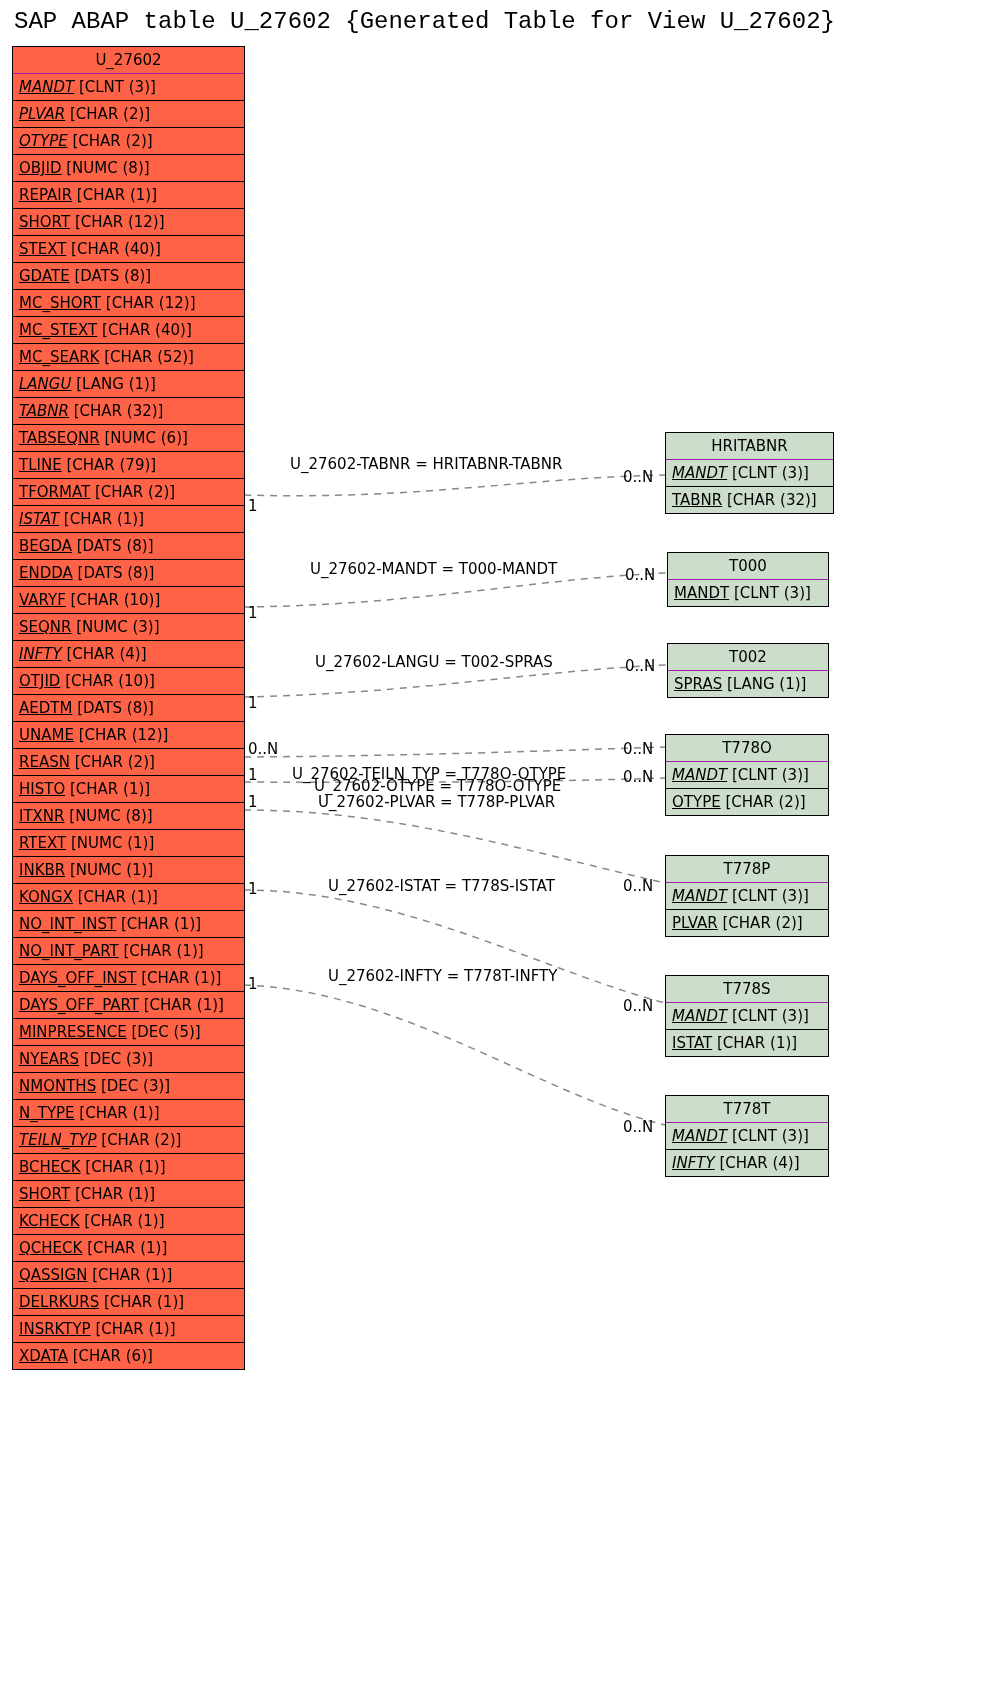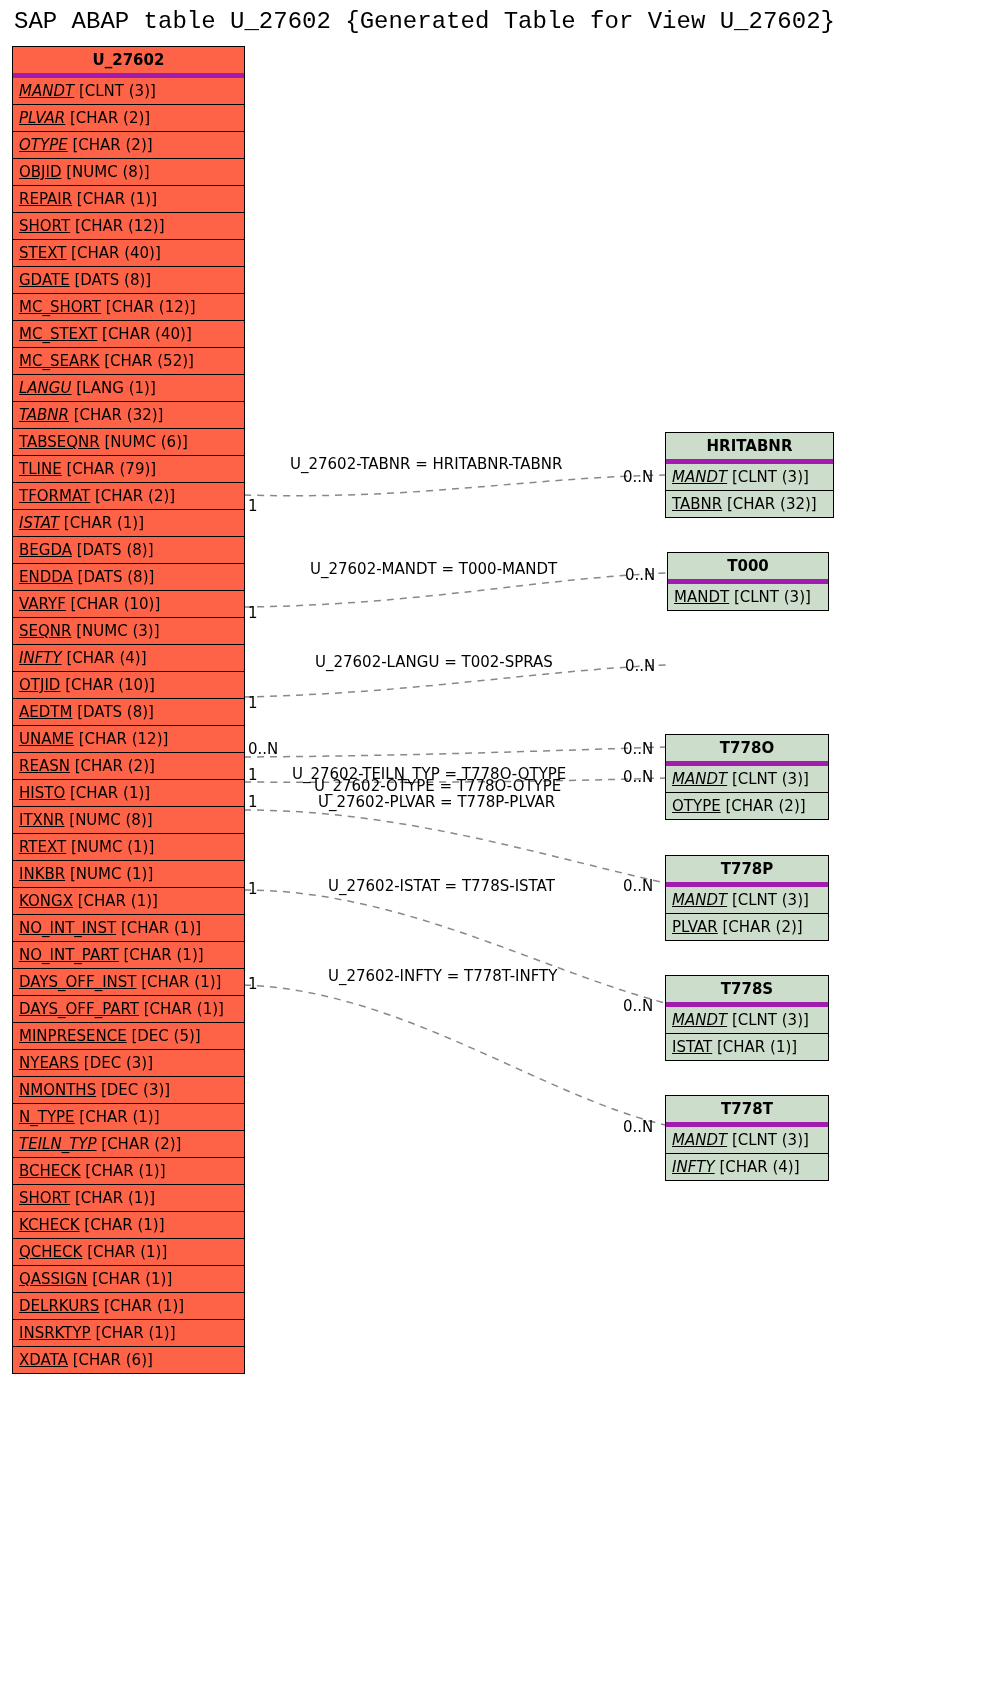--- a/index.html
+++ b/index.html
@@ -26,23 +26,23 @@
   .entity {
     position: absolute;
     border: 1px solid #000;
     background: #ff6347; 
   }
   .entity.green {
     background: #cdddcb;
   }
   .entity .hdr {
     text-align: center;
-    font-weight: bold;
+    font-weight: normal;
     padding: 4px 6px;
-    border-bottom: 5px solid #a21caf;
+    border-bottom: 1px solid #a21caf;
     white-space: nowrap;
   }
   .entity .row {
     padding: 4px 6px;
     border-bottom: 1px solid #000;
     white-space: nowrap;
   }
   .entity .row:last-child {
     border-bottom: none;
   }
@@ -162,20 +162,24 @@
 
   <div id="ent-0" class="entity green" style="left:665px; top:432px; width:167px;">
     <div class="hdr">HRITABNR</div>
   <div class="row"><span class="fname italic">MANDT</span><span class="ftype"> [CLNT (3)]</span></div>
       <div class="row"><span class="fname">TABNR</span><span class="ftype"> [CHAR (32)]</span></div>
     </div>
   <div id="ent-1" class="entity green" style="left:667px; top:552px; width:160px;">
     <div class="hdr">T000</div>
   <div class="row"><span class="fname">MANDT</span><span class="ftype"> [CLNT (3)]</span></div>
     </div>
+  <div id="ent-2" class="entity green" style="left:667px; top:643px; width:160px;">
+    <div class="hdr">T002</div>
+  <div class="row"><span class="fname">SPRAS</span><span class="ftype"> [LANG (1)]</span></div>
+    </div>
   <div id="ent-3" class="entity green" style="left:665px; top:734px; width:162px;">
     <div class="hdr">T778O</div>
   <div class="row"><span class="fname italic">MANDT</span><span class="ftype"> [CLNT (3)]</span></div>
       <div class="row"><span class="fname">OTYPE</span><span class="ftype"> [CHAR (2)]</span></div>
     </div>
   <div id="ent-4" class="entity green" style="left:665px; top:855px; width:162px;">
     <div class="hdr">T778P</div>
   <div class="row"><span class="fname italic">MANDT</span><span class="ftype"> [CLNT (3)]</span></div>
       <div class="row"><span class="fname">PLVAR</span><span class="ftype"> [CHAR (2)]</span></div>
     </div>

